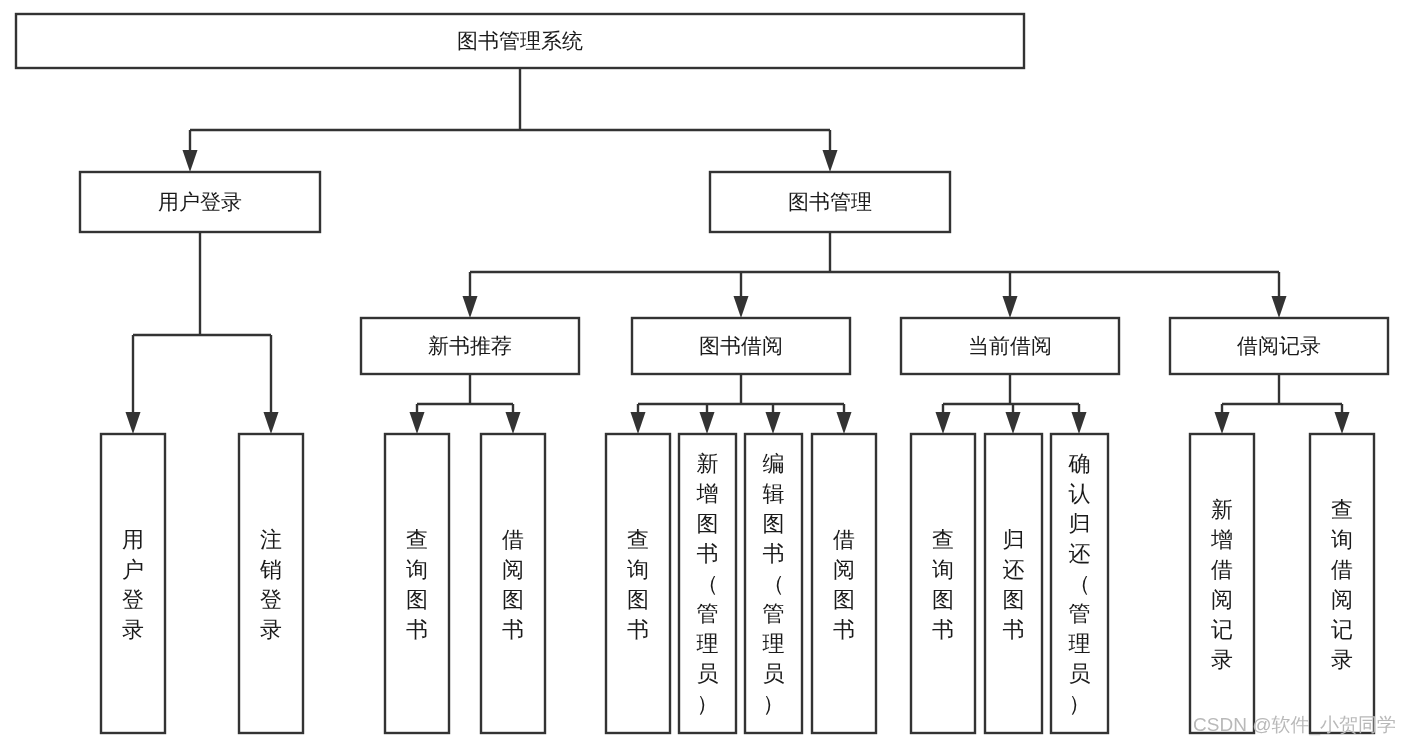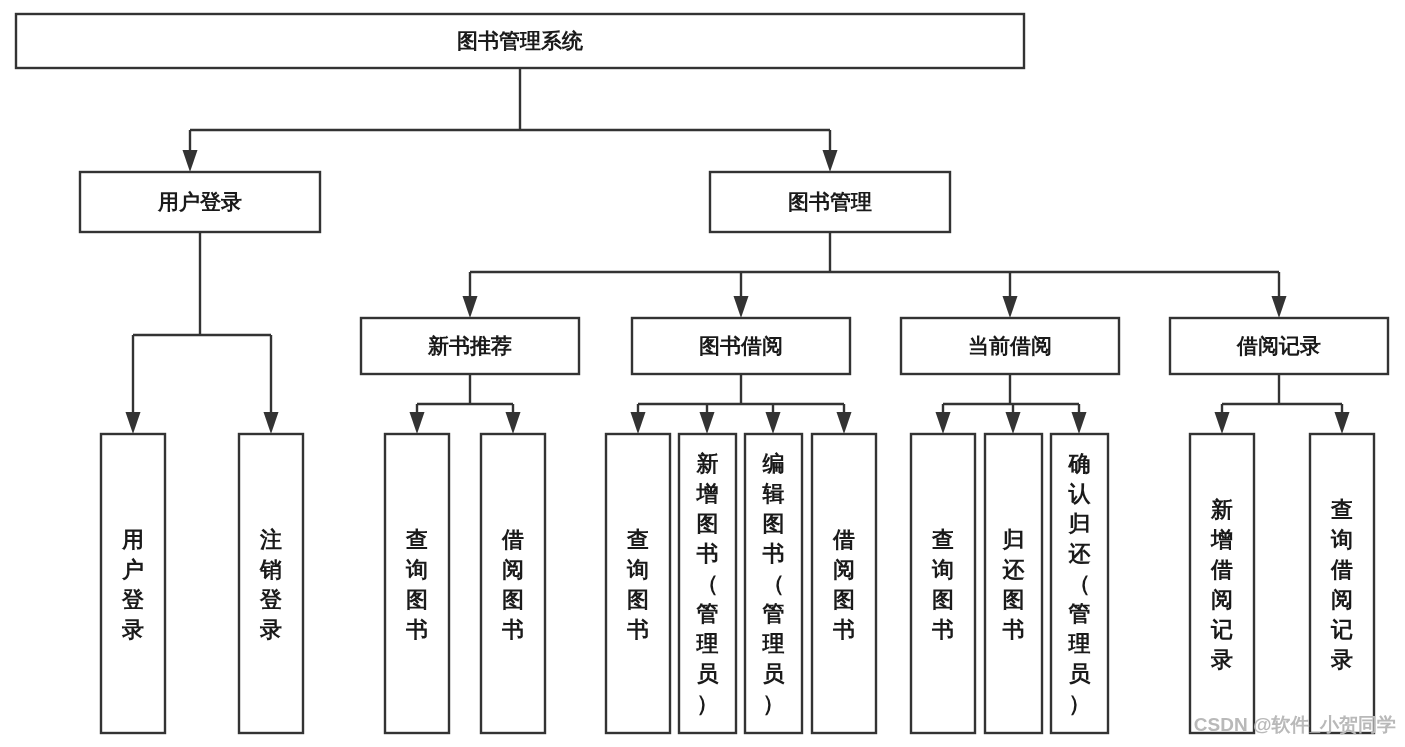--- a/index.html
+++ b/index.html
@@ -14,21 +14,20 @@
     font-family: "Liberation Sans", "DejaVu Sans", sans-serif;
     overflow: hidden;
     position: relative;
   }
   #diagram-root {
     position: absolute;
     left: 0;
     top: 0;
     width: 1405px;
     height: 747px;
-    font-weight: bold;
   }
   svg.flow {
     display: block;
     width: 1405px;
     height: 747px;
     background: #ffffff;
   }
   .node-box {
     fill: #ffffff;
     stroke: #333333;

